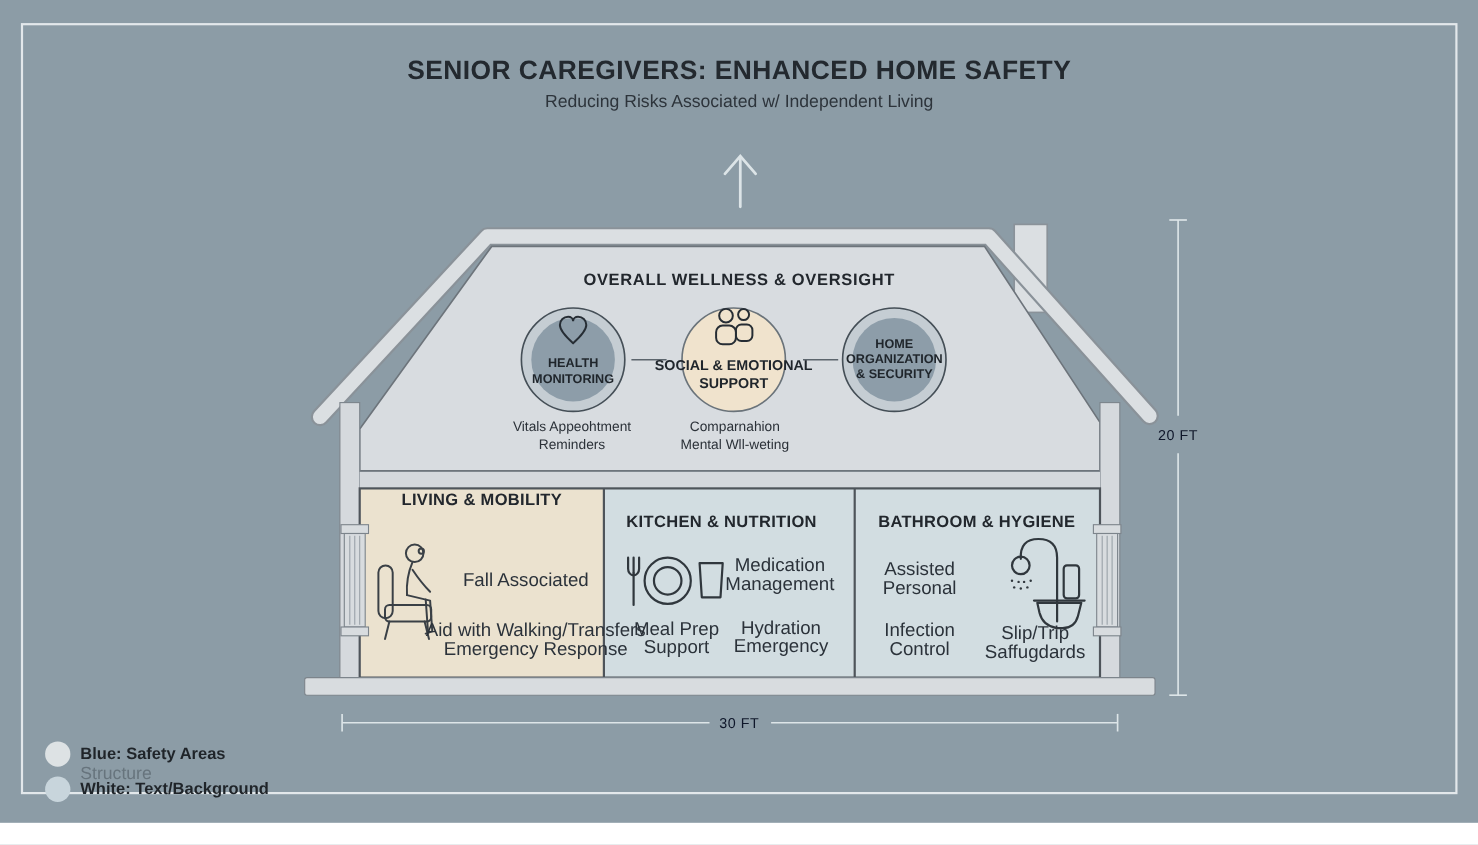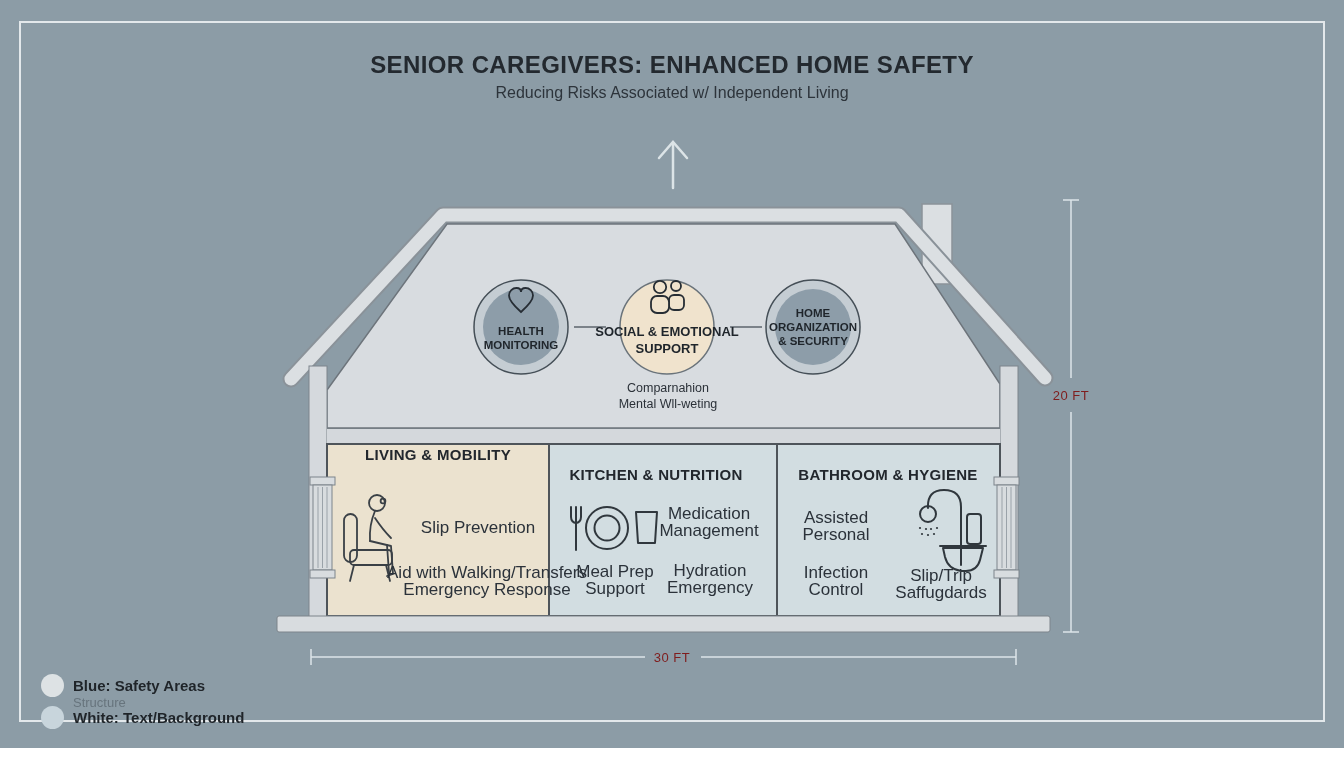--- a/index.html
+++ b/index.html
@@ -24,23 +24,23 @@
   .subtitle{
     width:100%;top:84px;font-size:16px;color:#2d343b;
   }
   .attic-title{left:472px;top:246px;width:400px;font-size:15px;font-weight:bold;letter-spacing:.6px;color:#22272d;}
   .node-label{font-weight:bold;color:#1f252b;}
   .node-label.slate{font-size:11.5px;line-height:14px;}
   .node-label.cream{font-size:13px;line-height:17px;}
   .node-sub{font-size:12.5px;line-height:16px;color:#2b3138;}
   .room-title{font-size:15px;font-weight:bold;letter-spacing:.3px;color:#22272d;}
   .room-text{font-size:17px;line-height:16.5px;color:#2b323a;}
-  .dim-label{font-size:13px;color:#7f1d1d;letter-spacing:.5px;}
+  .dim-label{font-size:13px;color:#0f172a;letter-spacing:.5px;}
   .legend-label{font-size:15px;font-weight:bold;color:#1f2429;}
-  .legend-note{font-size:13px;color:#67747d;}
+  .legend-note{font-size:16px;color:#67747d;}
   .legend-swatch{width:23px;height:23px;border-radius:50%;}
   svg{display:block;}
 </style>
 </head>
 <body>
 
 <div class="page">
   <div class="frame"></div>
 
   <div class="abs ctr title">SENIOR CAREGIVERS: ENHANCED HOME SAFETY</div>
@@ -172,34 +172,37 @@
     </g>
 
     <g stroke="#dde5e8" stroke-width="1.5">
       <line x1="311" y1="649" x2="311" y2="665"></line>
       <line x1="311" y1="657" x2="645" y2="657"></line>
       <line x1="701" y1="657" x2="1016" y2="657"></line>
       <line x1="1016" y1="649" x2="1016" y2="665"></line>
     </g>
   </svg>
 
+  <div class="abs ctr attic-title">OVERALL WELLNESS &amp; OVERSIGHT</div>
 
   <div class="abs ctr pre node-label slate" style="left:471px;top:324px;width:100px">HEALTH
 MONITORING</div>
   <div class="abs ctr pre node-label cream" style="left:582px;top:323px;width:170px">SOCIAL &amp; EMOTIONAL
 SUPPORT</div>
   <div class="abs ctr pre node-label slate" style="left:763px;top:306px;width:100px">HOME
 ORGANIZATION
 &amp; SECURITY</div>
 
+  <div class="abs ctr pre node-sub" style="left:440px;top:380px;width:160px">Vitals Appeohtment
+Reminders</div>
   <div class="abs ctr pre node-sub" style="left:588px;top:380px;width:160px">Comparnahion
 Mental Wll-weting</div>
 
   <div class="abs ctr room-title" style="left:338px;top:446px;width:200px">LIVING &amp; MOBILITY</div>
-  <div class="abs ctr pre room-text" style="left:408px;top:520px;width:140px">Slip Prevention</div>
+  <div class="abs ctr pre room-text" style="left:408px;top:520px;width:140px">Fall Associated</div>
   <div class="abs ctr pre room-text" style="left:377px;top:565px;width:220px">Aid with Walking/Transfers
 Emergency Response</div>
 
   <div class="abs ctr room-title" style="left:556px;top:466px;width:200px">KITCHEN &amp; NUTRITION</div>
   <div class="abs ctr pre room-text" style="left:639px;top:506px;width:140px">Medication
 Management</div>
   <div class="abs ctr pre room-text" style="left:555px;top:564px;width:120px">Meal Prep
 Support</div>
   <div class="abs ctr pre room-text" style="left:650px;top:563px;width:120px">Hydration
 Emergency</div>

